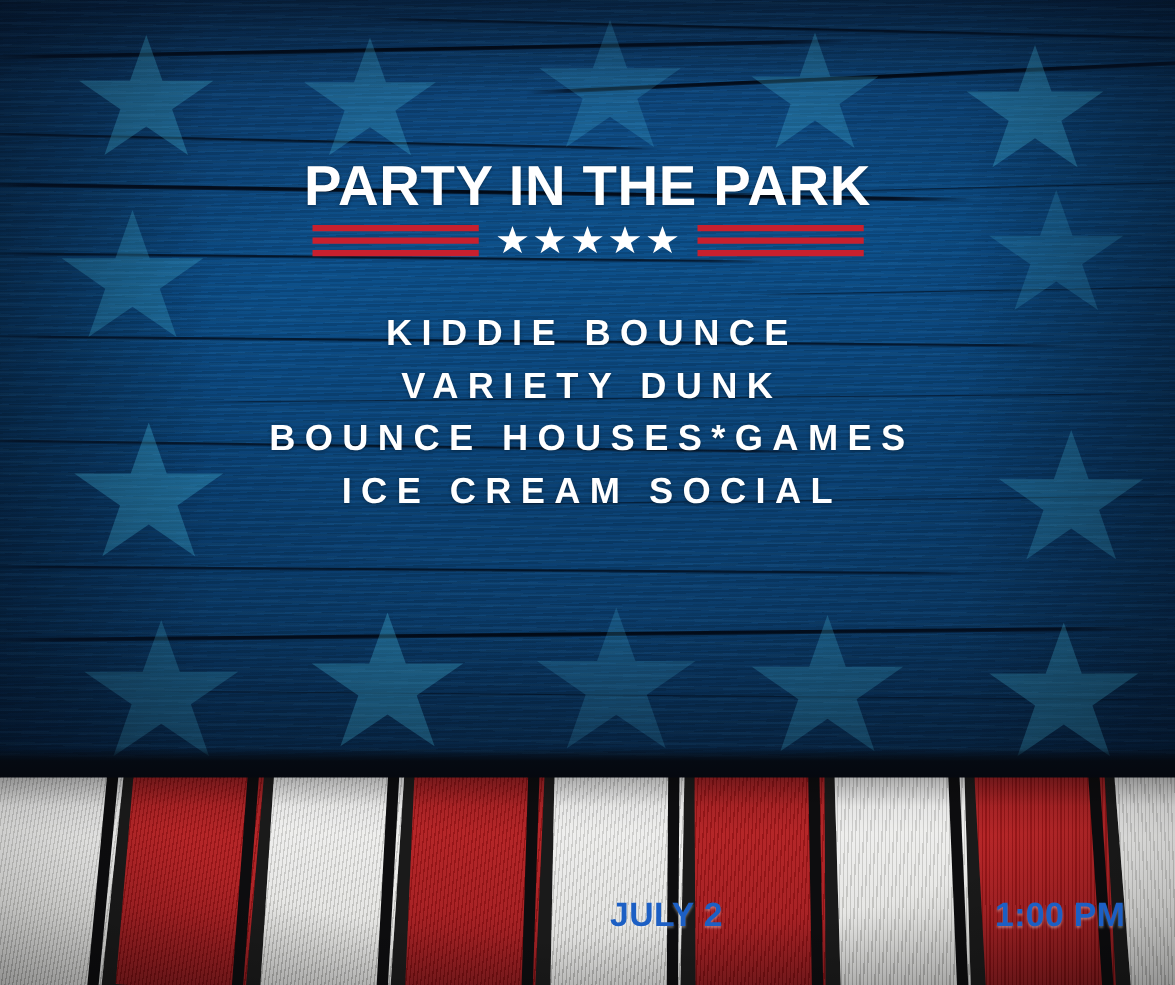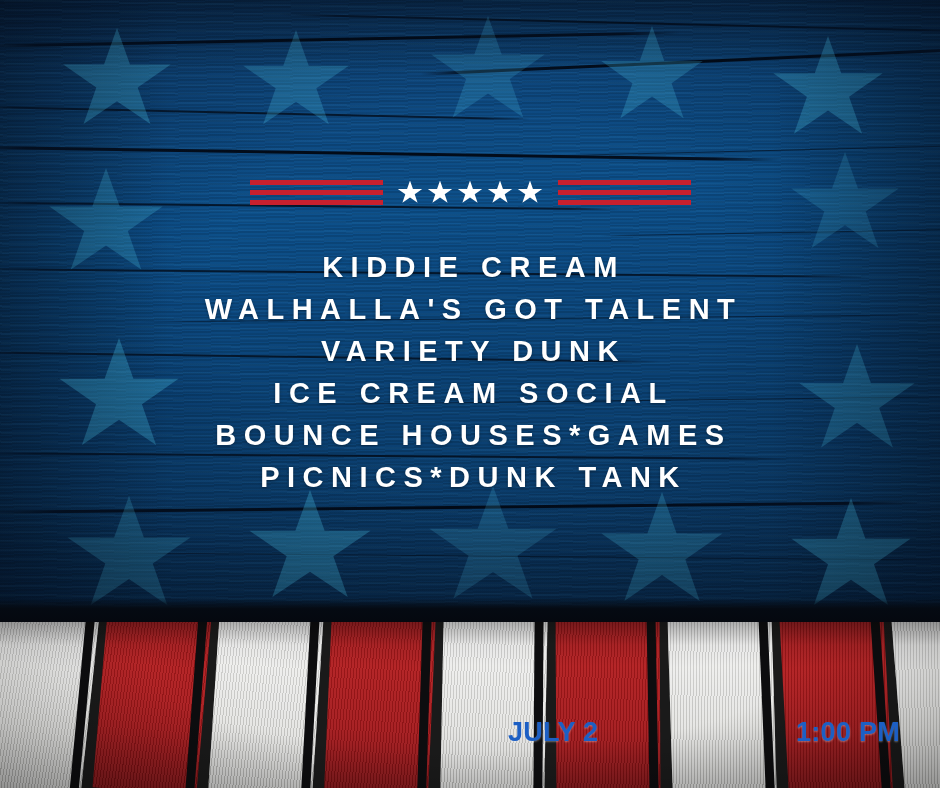--- a/index.html
+++ b/index.html
@@ -221,21 +221,21 @@
     position: absolute;
     color: #1c5fc4;
     font-size: 27px;
     font-weight: bold;
     letter-spacing: 0.3px;
     line-height: 48px;
     white-space: nowrap;
     text-shadow: 0 1px 2px rgba(255,255,255,0.35);
   }
   .infobar .c1 { left: 196px; }
-  .infobar .c2 { left: 508px; }
+  .infobar .c2 { left: 488px; }
   .infobar .c3 { left: 796px; }
 </style>
 </head>
 <body>
 
 <div id="poster">
 
   <div class="wall">
     <div class="wall-grain"></div>
     <div class="wall-grain2"></div>
@@ -297,20 +297,21 @@
     <div class="plank-gap" style="left:762px;  width:9px;   transform: perspective(240px) rotate(-2.4deg);"></div>
     <div class="plank red" style="left:784px;  width:104px; transform: perspective(240px) rotate(-3.1deg);"></div>
     <div class="plank-gap" style="left:876px;  width:9px;   transform: perspective(240px) rotate(-3.8deg);"></div>
     <div class="plank white" style="left:898px;  width:112px; transform: perspective(240px) rotate(-4.5deg);"></div>
 
     <div class="floor-vig"></div>
   </div>
 
   <div class="content">
 
+    <div class="title">PARTY IN THE PARK</div>
 
     <div class="divider">
       <div class="stripes">
         <div class="bar"></div>
         <div class="bar"></div>
         <div class="bar"></div>
       </div>
       <div class="star-row">
         <div class="s"></div>
         <div class="s"></div>
@@ -319,26 +320,24 @@
         <div class="s"></div>
       </div>
       <div class="stripes">
         <div class="bar"></div>
         <div class="bar"></div>
         <div class="bar"></div>
       </div>
     </div>
 
     <div class="events">
-      <div class="line">KIDDIE CREAM</div>
-      <div class="line">WALHALLA'S GOT TALENT</div>
+      <div class="line">KIDDIE BOUNCE</div>
       <div class="line">VARIETY DUNK</div>
+      <div class="line">BOUNCE HOUSES*GAMES</div>
       <div class="line">ICE CREAM SOCIAL</div>
-      <div class="line">BOUNCE HOUSES*GAMES</div>
-      <div class="line">PICNICS*DUNK TANK</div>
     </div>
 
     <div class="infobar">
       <div class="cell c2">JULY 2</div>
       <div class="cell c3">1:00 PM</div>
     </div>
 
   </div>
 </div>
 

